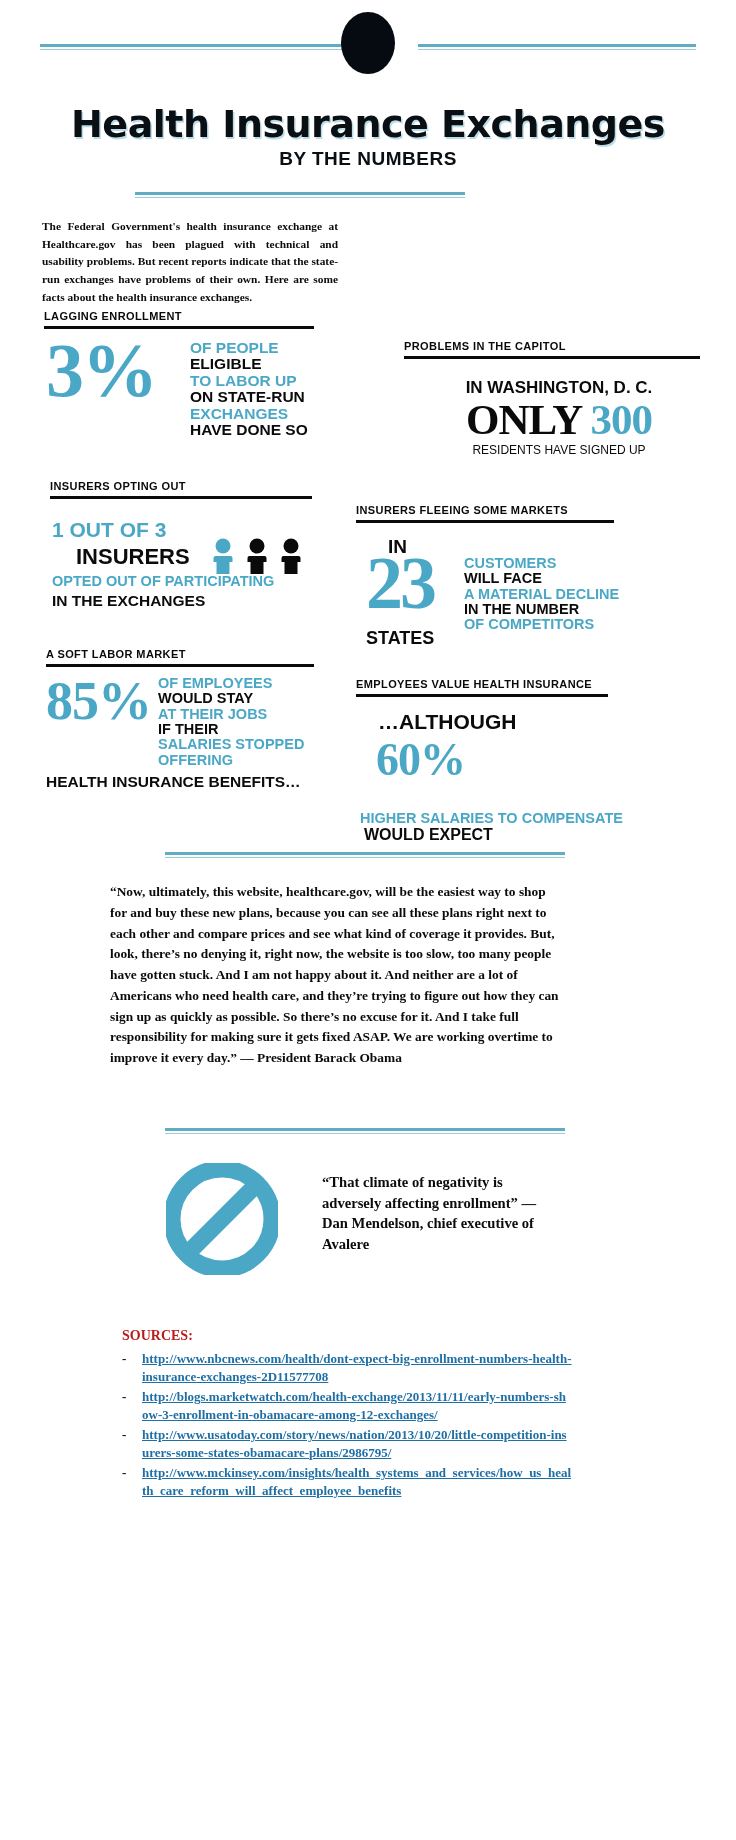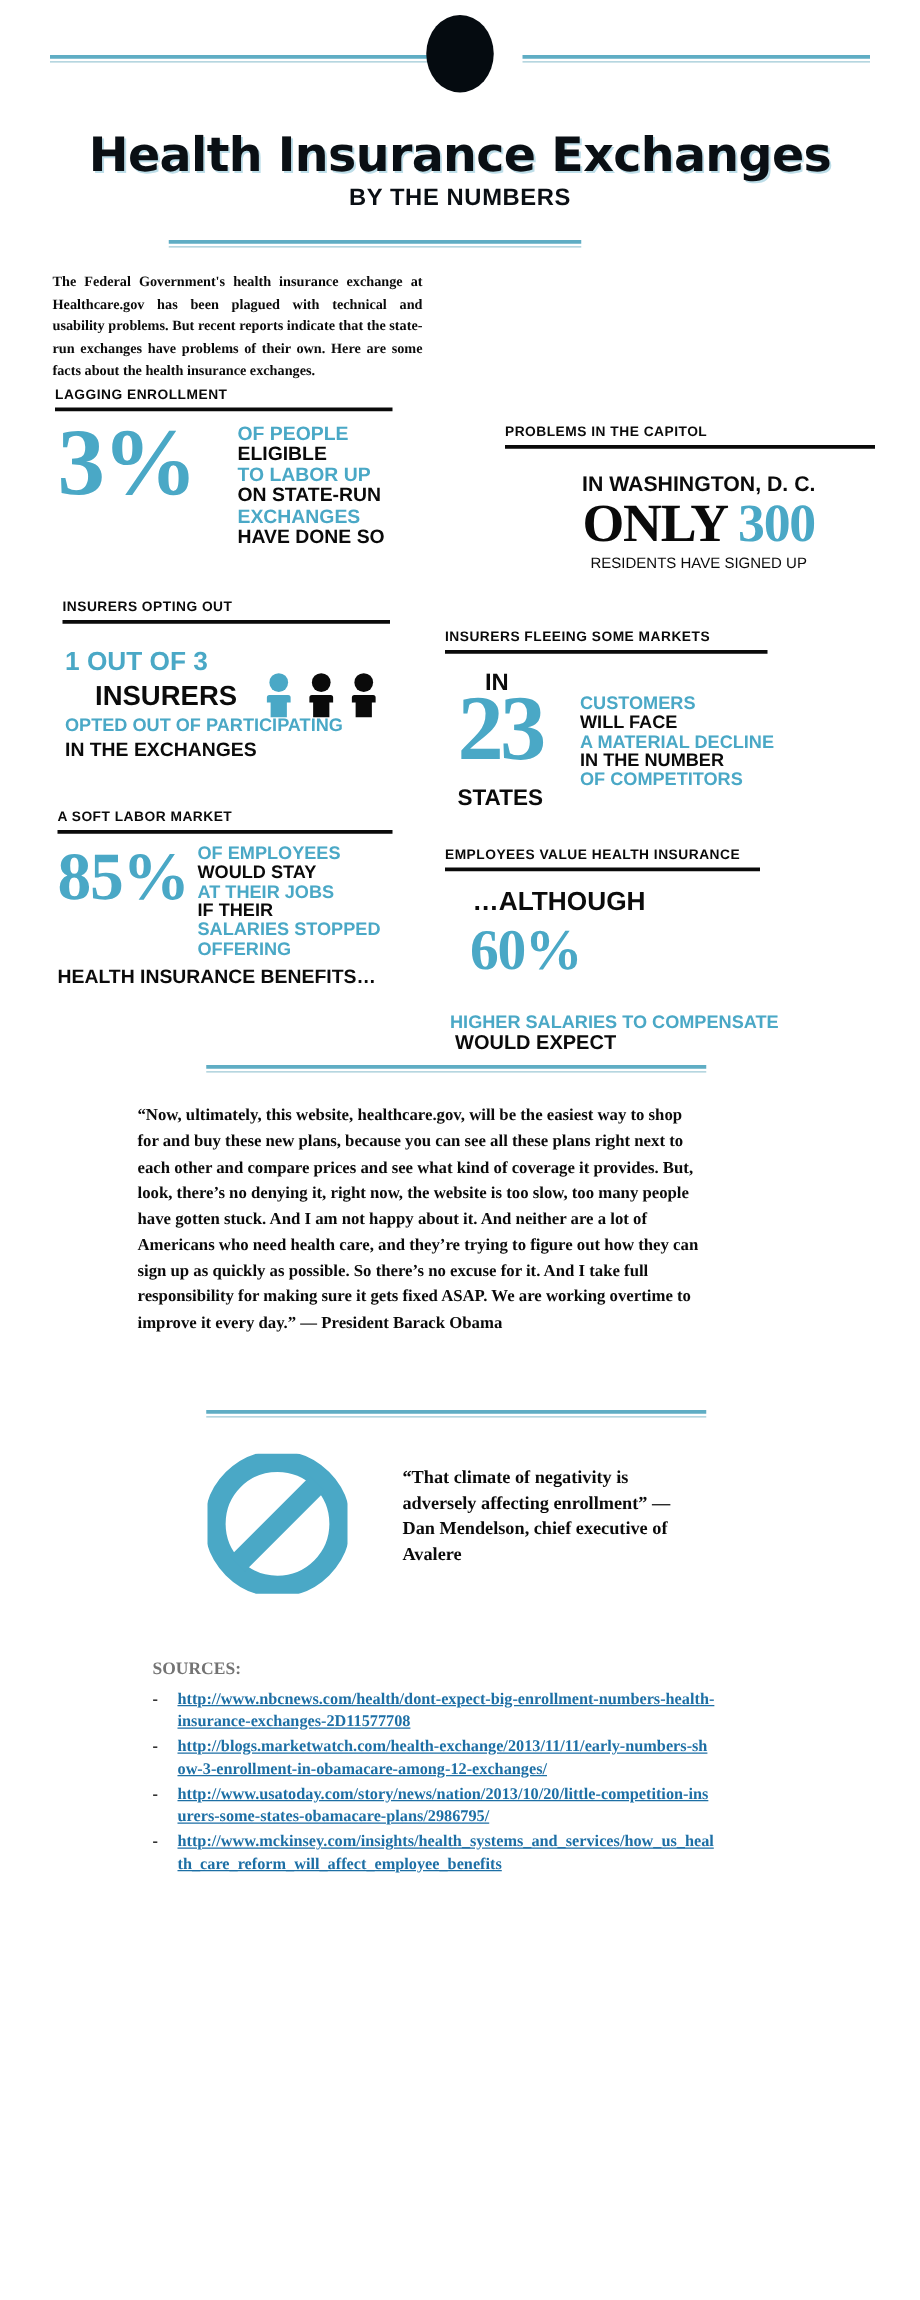--- a/index.html
+++ b/index.html
@@ -253,21 +253,21 @@
   }
 
   
   #sources-title {
     position: absolute;
     top: 1328px;
     left: 122px;
     font-family: "Liberation Serif", serif;
     font-weight: bold;
     font-size: 14px;
-    color: #737373;
+    color: #b91c1c;
   }
   #sources-list {
     position: absolute;
     top: 1350px;
     left: 122px;
     width: 450px;
   }
   .src-item {
     display: flex;
     align-items: flex-start;

